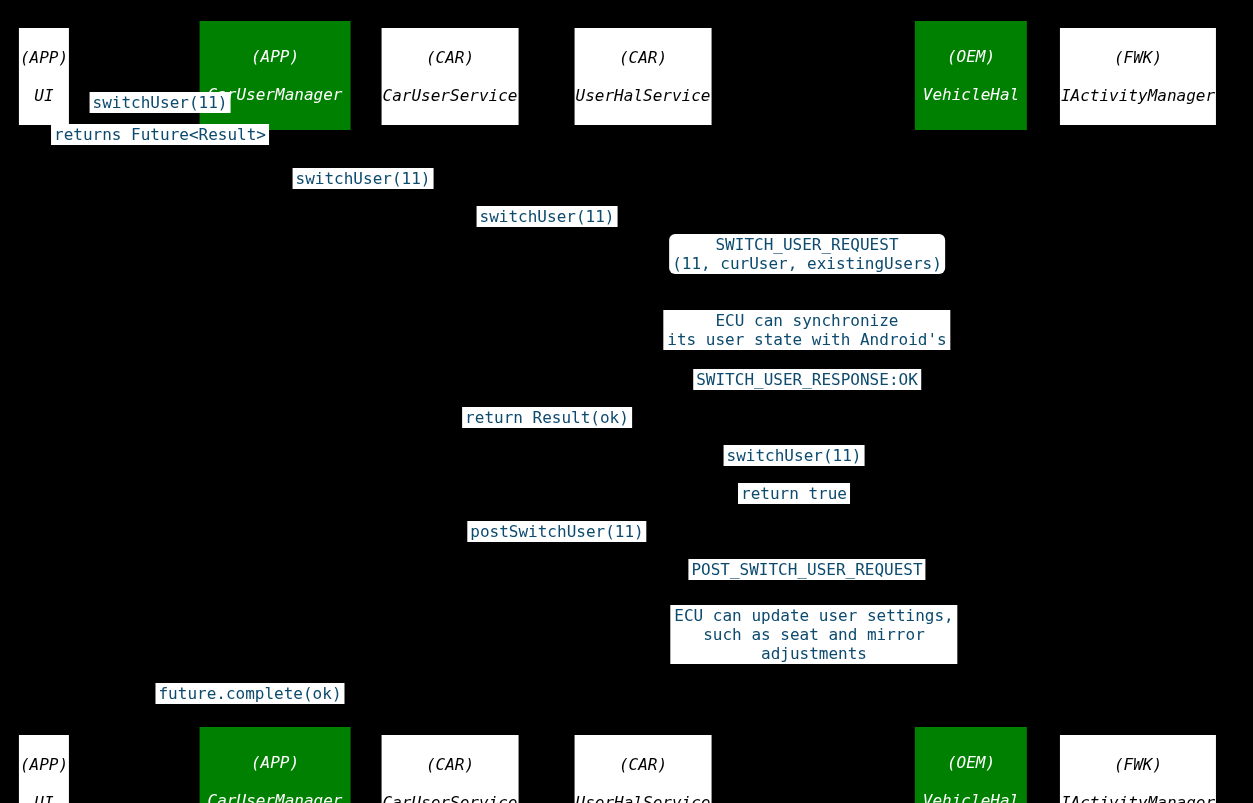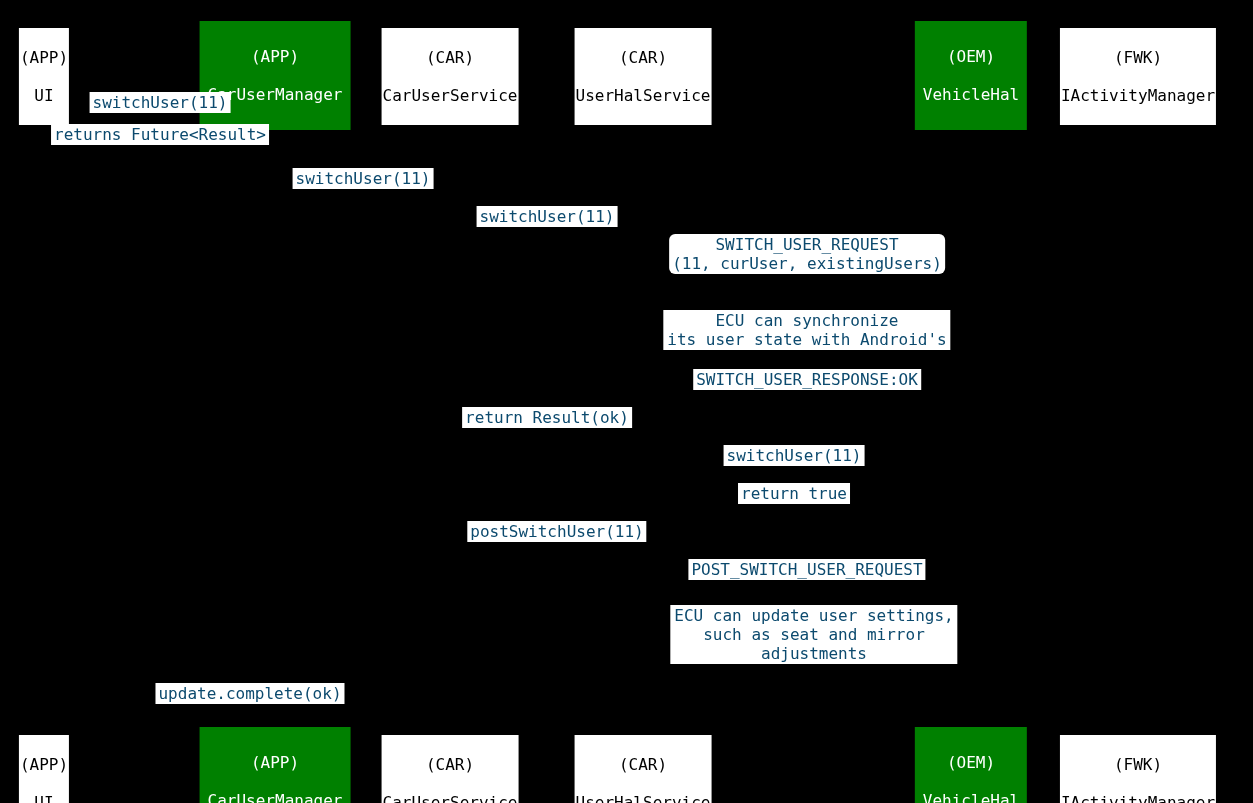--- a/index.html
+++ b/index.html
@@ -32,21 +32,21 @@
   }
   
   .part {
     position: absolute;
     transform: translateX(-50%);
     font-size: 16px;
     line-height: 19px;
     text-align: center;
     white-space: pre-line;
   }
-  .part span { display: block; }
+  .part span { display: block; font-style: italic; }
   .part.white {
     background: #ffffff;
     color: #000000;
     padding: 1px 1px;
   }
   .part.green {
     background: #008000;
     color: #ffffff;
     padding: 7px 8px;
   }
@@ -123,21 +123,21 @@
   <div class="lbl note" id="n0">ECU can synchronize
 its user state with Android's</div>
   <div class="lbl" id="m6">return Result(ok)</div>
   <div class="lbl" id="m7">switchUser(11)</div>
   <div class="lbl" id="m8">return true</div>
   <div class="lbl" id="m9">postSwitchUser(11)</div>
   <div class="lbl" id="m10">POST_SWITCH_USER_REQUEST</div>
   <div class="lbl note" id="n1">ECU can update user settings,
 such as seat and mirror
 adjustments</div>
-  <div class="lbl" id="m11">update.complete(ok)</div>
+  <div class="lbl" id="m11">future.complete(ok)</div>
 
   <div class="part white" id="pb0">
     <span>(APP)</span>
     <span>UI</span>
   </div>
   <div class="part green" id="pb1">
     <span>(APP)</span>
     <span>CarUserManager</span>
   </div>
   <div class="part white" id="pb2">

